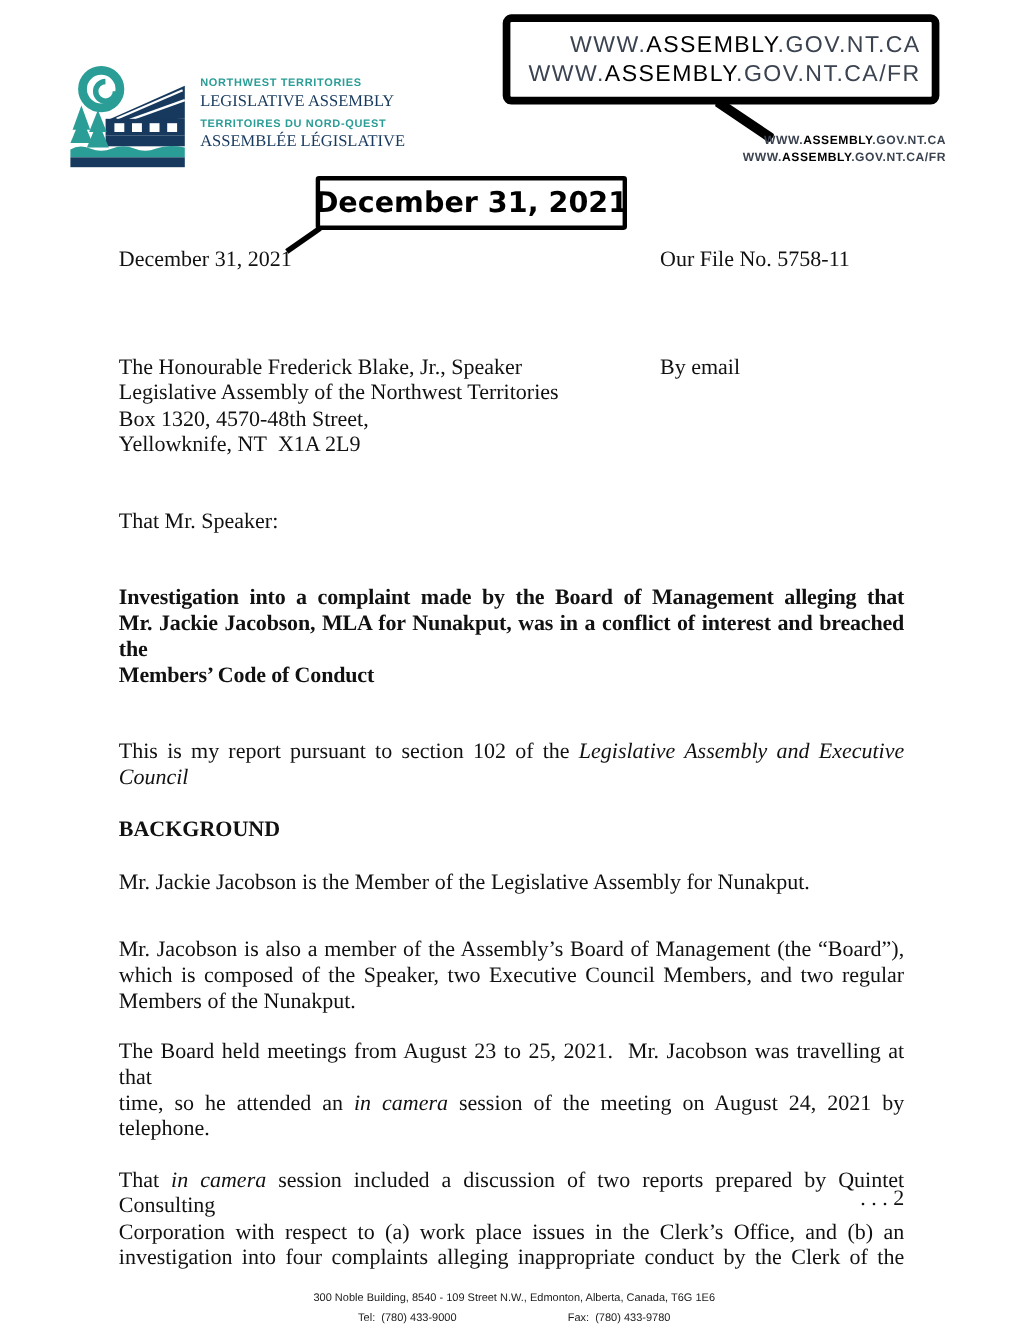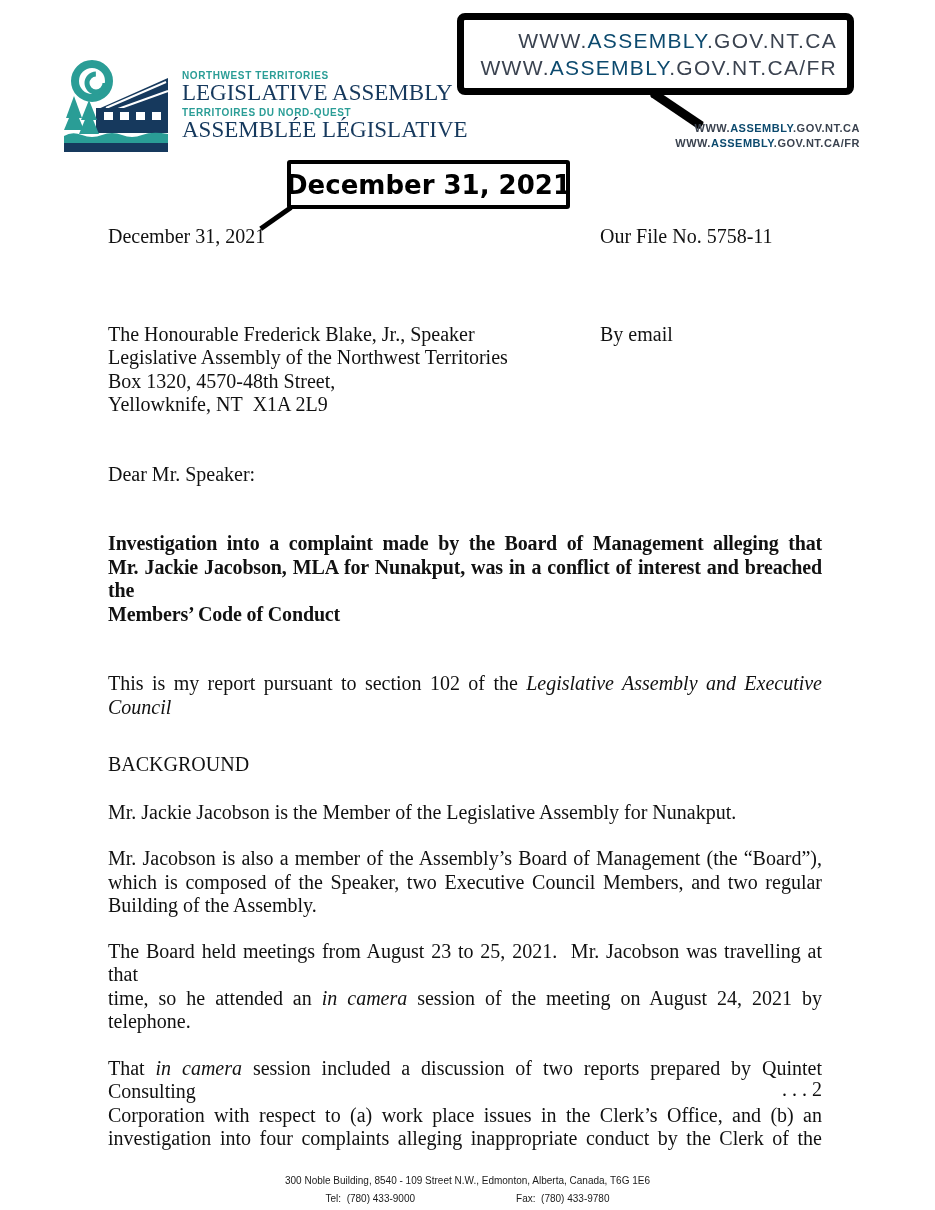--- a/index.html
+++ b/index.html
@@ -5,31 +5,31 @@
   html,body{margin:0;padding:0;background:#ffffff;}
   .page{position:relative;width:935px;height:1210px;background:#fff;overflow:hidden;
         font-family:"Liberation Serif",serif;color:#111;}
 
   
   .logo{position:absolute;left:62px;top:58px;display:flex;gap:10px;align-items:center;}
   .logo svg{display:block;}
   .logo-text{display:flex;flex-direction:column;justify-content:center;}
   .logo-small{font-family:"Liberation Sans",sans-serif;font-weight:bold;font-size:10px;
               letter-spacing:.6px;color:#2a9d96;}
-  .logo-large{font-family:"Liberation Serif",serif;font-size:23px;line-height:23px;color:#16395d;}
+  .logo-large{font-family:"Liberation Serif",serif;font-size:15px;line-height:23px;color:#16395d;}
   .logo-small.fr{margin-top:3px;}
 
   
   .url-box{position:absolute;left:457px;top:13px;width:397px;height:82px;box-sizing:border-box;
            border:7px solid #000;border-radius:8px;background:#fff;
            display:flex;flex-direction:column;justify-content:center;align-items:flex-end;
            padding-right:10px;}
   .url-line{font-family:"Liberation Sans",sans-serif;font-size:21px;line-height:27px;
             letter-spacing:1.3px;color:#3b4350;white-space:nowrap;}
-  .teal{color:#0c4a6e;}
+  .teal{color:#000000;}
   .url-pointer{position:absolute;left:652px;top:88px;width:60px;height:9px;background:#000;
                transform:rotate(34deg);transform-origin:0 50%;border-radius:2px;}
   .url-small{position:absolute;right:75px;top:121px;text-align:right;
              font-family:"Liberation Sans",sans-serif;font-weight:bold;font-size:11px;
              letter-spacing:.5px;line-height:15px;color:#3b4350;}
 
   
   .date-box{position:absolute;left:287px;top:160px;width:283px;height:49px;box-sizing:border-box;
             border:4px solid #000;border-radius:3px;background:#fff;display:flex;align-items:center;
             justify-content:center;font-family:"DejaVu Sans",sans-serif;font-weight:bold;
@@ -38,23 +38,23 @@
                 transform:rotate(145deg);transform-origin:0 50%;}
 
   
   .letter{position:absolute;left:108px;top:225px;width:714px;font-size:20px;line-height:23.5px;}
   .rel{position:relative;}
   .right-col{position:absolute;left:492px;top:0;text-align:center;}
   .address{margin-top:74px;}
   .salutation{margin-top:46px;}
   .subject{margin-top:46px;font-weight:bold;letter-spacing:-0.15px;}
   .para-report{margin-top:46px;}
-  .heading{margin-top:34px;font-weight:normal;}
+  .heading{margin-top:24px;font-weight:bold;}
   .para-member{margin-top:24px;}
-  .para-board{margin-top:23px;}
+  .para-board{margin-top:38px;}
   .para-meetings{margin-top:22px;}
   .para-incamera{margin-top:23px;}
   .jline{text-align:justify;text-align-last:justify;}
   .jline.last{text-align-last:auto;}
   .it{font-style:italic;}
 
   .page-marker{position:absolute;right:113px;top:1078px;font-size:20px;}
 
   .footer{position:absolute;left:0;right:0;top:1124px;text-align:center;
           font-family:"Liberation Sans",sans-serif;font-size:10px;line-height:18px;color:#1a1a1a;margin-top:48px;}
@@ -117,40 +117,40 @@
     </div>
 
     <div class="address rel">
       <div>The Honourable Frederick Blake, Jr., Speaker</div>
       <div>Legislative Assembly of the Northwest Territories</div>
       <div>Box 1320, 4570-48th Street,</div>
       <div>Yellowknife, NT&nbsp; X1A 2L9</div>
       <span class="right-col">By email</span>
     </div>
 
-    <div class="salutation">Dear Mr. Speaker:</div>
+    <div class="salutation">That Mr. Speaker:</div>
 
     <div class="subject">
       <div class="jline">Investigation into a complaint made by the Board of Management alleging that</div>
       <div class="jline">Mr. Jackie Jacobson, MLA for Nunakput, was in a conflict of interest and breached the</div>
       <div class="jline last">Members’ Code of Conduct</div>
     </div>
 
     <div class="para-report">
       <div class="jline"><span>This is my report pursuant to section 102 of the </span><span class="it">Legislative Assembly and Executive Council</span></div>
     </div>
 
     <div class="heading">BACKGROUND</div>
 
     <div class="para-member">Mr. Jackie Jacobson is the Member of the Legislative Assembly for Nunakput.</div>
 
     <div class="para-board">
       <div class="jline">Mr. Jacobson is also a member of the Assembly’s Board of Management (the “Board”),</div>
       <div class="jline">which is composed of the Speaker, two Executive Council Members, and two regular</div>
-      <div class="jline last">Building of the Assembly.</div>
+      <div class="jline last">Members of the Nunakput.</div>
     </div>
 
     <div class="para-meetings">
       <div class="jline">The Board held meetings from August 23 to 25, 2021.&nbsp; Mr. Jacobson was travelling at that</div>
       <div class="jline last"><span>time, so he attended an </span><span class="it">in camera</span><span> session of the meeting on August 24, 2021 by telephone.</span></div>
     </div>
 
     <div class="para-incamera">
       <div class="jline"><span>That </span><span class="it">in camera</span><span> session included a discussion of two reports prepared by Quintet Consulting</span></div>
       <div class="jline">Corporation with respect to (a) work place issues in the Clerk’s Office, and (b) an</div>

